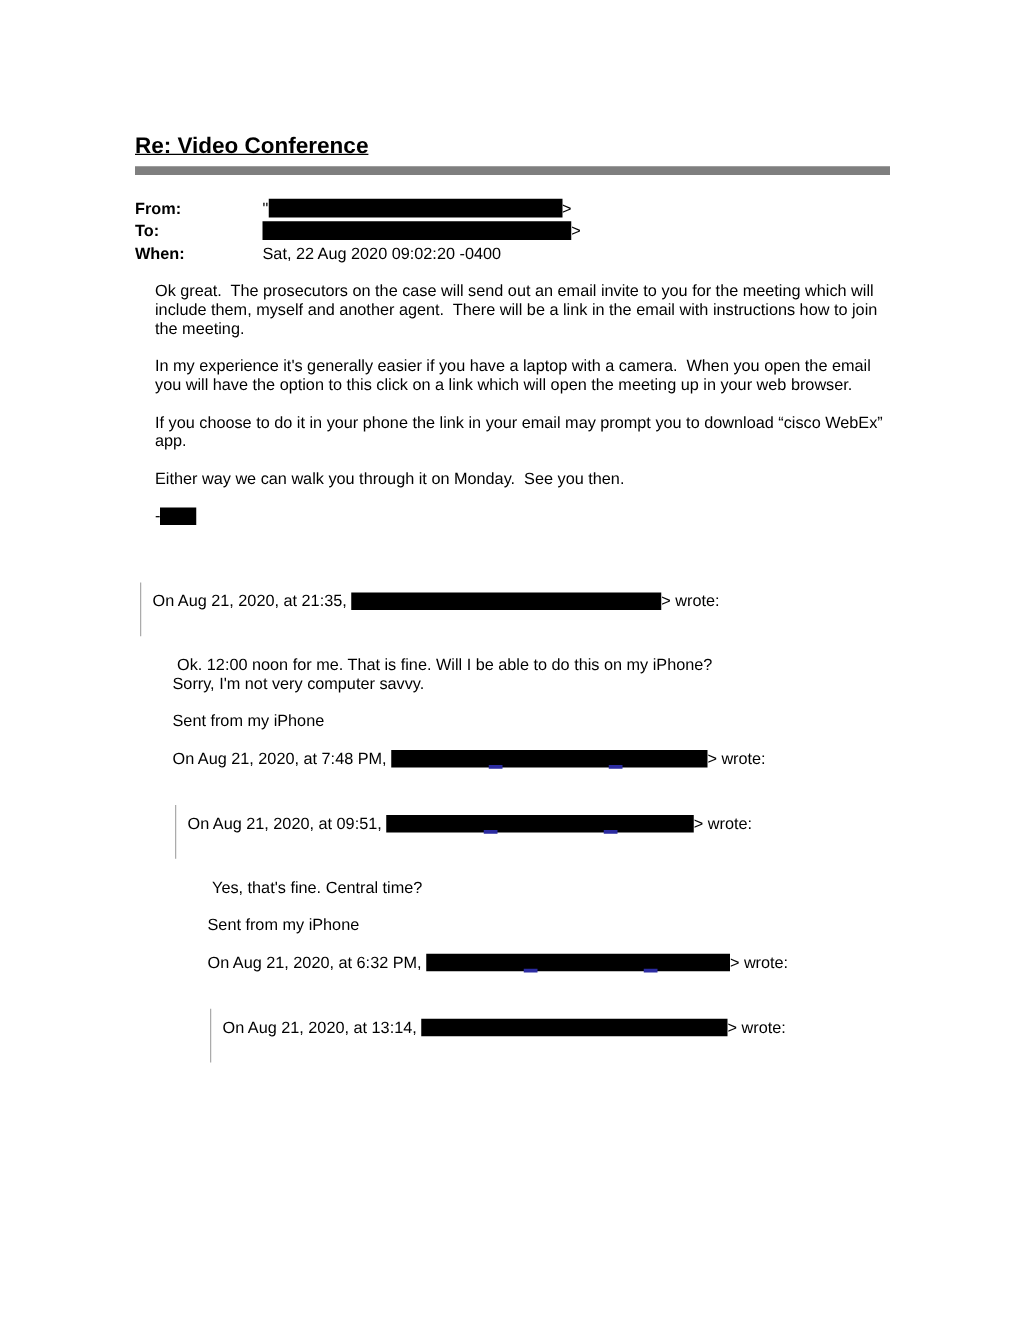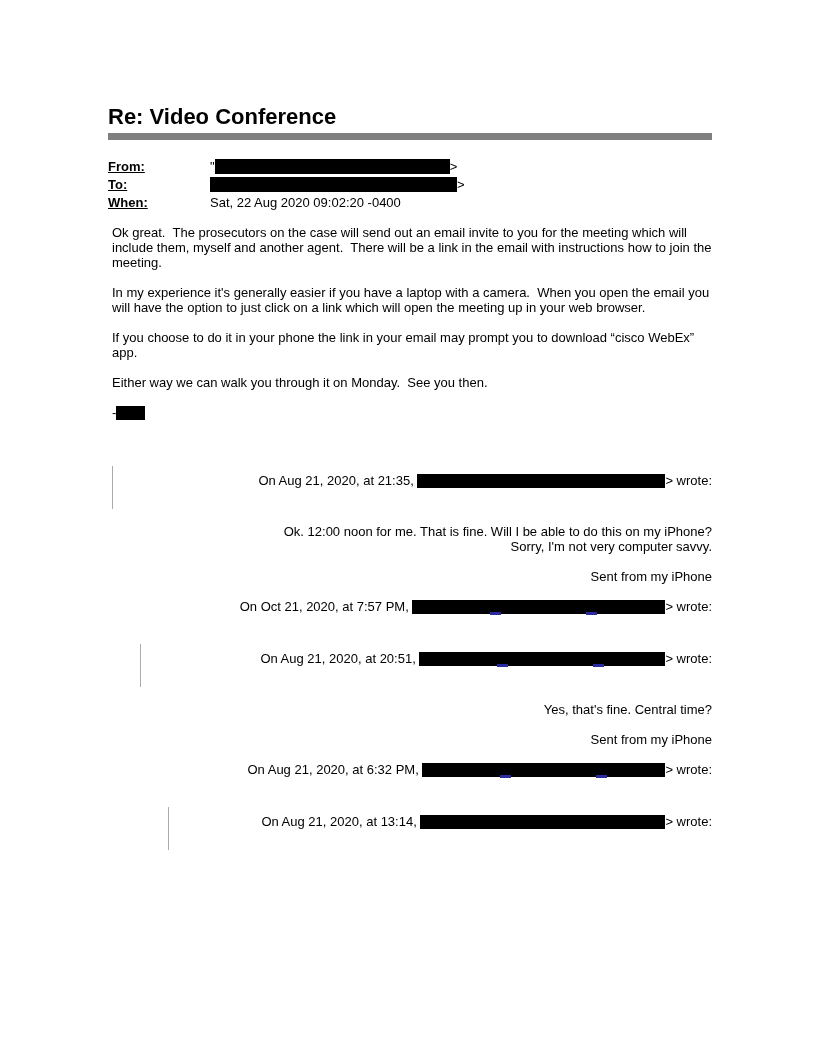--- a/index.html
+++ b/index.html
@@ -4,47 +4,47 @@
 <style>
   html, body { margin:0; padding:0; background:#ffffff; }
   body {
     width:816px; height:1056px; box-sizing:border-box; overflow:hidden;
     font-family:"Liberation Sans", sans-serif;
     font-size:13px; line-height:15px; color:#000;
   }
   .page { padding:106px 104px 0 108px; width:604px; }
 
   
-  .subject { font-size:22px; line-height:21px; font-weight:bold; margin:0 0 6px 0; }
+  .subject { font-size:18px; line-height:21px; font-weight:bold; margin:0 0 6px 0;text-decoration:underline; }
   .title-rule { height:7px; background:#7f7f7f; margin:0 0 18px 0; }
 
   
   .hdr-row { display:flex; line-height:18px; white-space:pre; }
-  .hdr-label { width:102px; font-weight:bold; flex:0 0 102px;text-decoration:underline; }
+  .hdr-label { width:102px; font-weight:bold; flex:0 0 102px; }
   .hdr-value { white-space:pre; }
 
   
-  .pp { margin:15px 0 0 4px; white-space:pre-wrap; }
+  .pp { margin:15px 0 0 16px; white-space:pre-wrap; }
   .first-para { margin-top:13px; }
 
   
   .redact { display:inline-block; background:#000; height:14px; vertical-align:-3px; }
   .hdr-redact { height:15px; }
   .w-from { width:235px; } .w-to { width:247px; }
   .w-a1 { width:248px; } .w-a2 { width:253px; } .w-a3 { width:246px; }
   .w-a4 { width:243px; } .w-a5 { width:245px; } .w-sig { width:29px; }
   .peek { position:relative; }
   .peek::after {
     content:""; position:absolute; bottom:-1px; left:78px;
     width:11px; height:3px; background:#2b2ba0; box-shadow:96px 0 #2b2ba0;
   }
 
   
   .quote { margin:30px 0 0 14px; }
-  .quote-first { margin-top:46px;text-align:right; }
+  .quote-first { margin-top:46px; }
   .attr {
     border-left:1px solid #ababab;
     margin-left:-10px; padding:7px 0 21px 9px;
     white-space:pre;
   }
   .attr-line { white-space:pre; }
 </style>
 </head>
 <body>
 
@@ -60,38 +60,38 @@
   <div class="hdr-row">
     <span class="hdr-label">To:</span>
     <span class="hdr-value"><span class="redact hdr-redact w-to"></span><span>&gt;</span></span>
   </div>
   <div class="hdr-row">
     <span class="hdr-label">When:</span>
     <span class="hdr-value">Sat, 22 Aug 2020 09:02:20 -0400</span>
   </div>
 
   <p class="pp first-para">Ok great.  The prosecutors on the case will send out an email invite to you for the meeting which will include them, myself and another agent.  There will be a link in the email with instructions how to join the meeting.</p>
-  <p class="pp">In my experience it's generally easier if you have a laptop with a camera.  When you open the email you will have the option to just click on a link which will open the meeting up in your web browser.</p>
+  <p class="pp">In my experience it's generally easier if you have a laptop with a camera.  When you open the email you will have the option to this click on a link which will open the meeting up in your web browser.</p>
   <p class="pp">If you choose to do it in your phone the link in your email may prompt you to download “cisco WebEx” app.</p>
   <p class="pp">Either way we can walk you through it on Monday.  See you then.</p>
 
   <p class="pp"><span>-</span><span class="redact w-sig"></span></p>
 
   <div class="quote quote-first">
     <div class="attr"><span class="attr-line"><span>On Aug 21, 2020, at 21:35, </span><span class="redact w-a1"></span><span>&gt; wrote:</span></span></div>
 
     <p class="pp"> Ok. 12:00 noon for me. That is fine. Will I be able to do this on my iPhone?
 Sorry, I'm not very computer savvy.</p>
     <p class="pp">Sent from my iPhone</p>
-    <p class="pp"><span>On Oct 21, 2020, at 7:57 PM, </span><span class="redact w-a2 peek"></span><span>&gt; wrote:</span></p>
+    <p class="pp"><span>On Aug 21, 2020, at 7:48 PM, </span><span class="redact w-a2 peek"></span><span>&gt; wrote:</span></p>
 
     <div class="quote">
 
       <div class="quote">
-        <div class="attr"><span class="attr-line"><span>On Aug 21, 2020, at 20:51, </span><span class="redact w-a3 peek"></span><span>&gt; wrote:</span></span></div>
+        <div class="attr"><span class="attr-line"><span>On Aug 21, 2020, at 09:51, </span><span class="redact w-a3 peek"></span><span>&gt; wrote:</span></span></div>
 
         <p class="pp"> Yes, that's fine. Central time?</p>
         <p class="pp">Sent from my iPhone</p>
         <p class="pp"><span>On Aug 21, 2020, at 6:32 PM, </span><span class="redact w-a4 peek"></span><span>&gt; wrote:</span></p>
 
         <div class="quote">
 
           <div class="quote">
             <div class="attr"><span class="attr-line"><span>On Aug 21, 2020, at 13:14, </span><span class="redact w-a5"></span><span>&gt; wrote:</span></span></div>
           </div>

